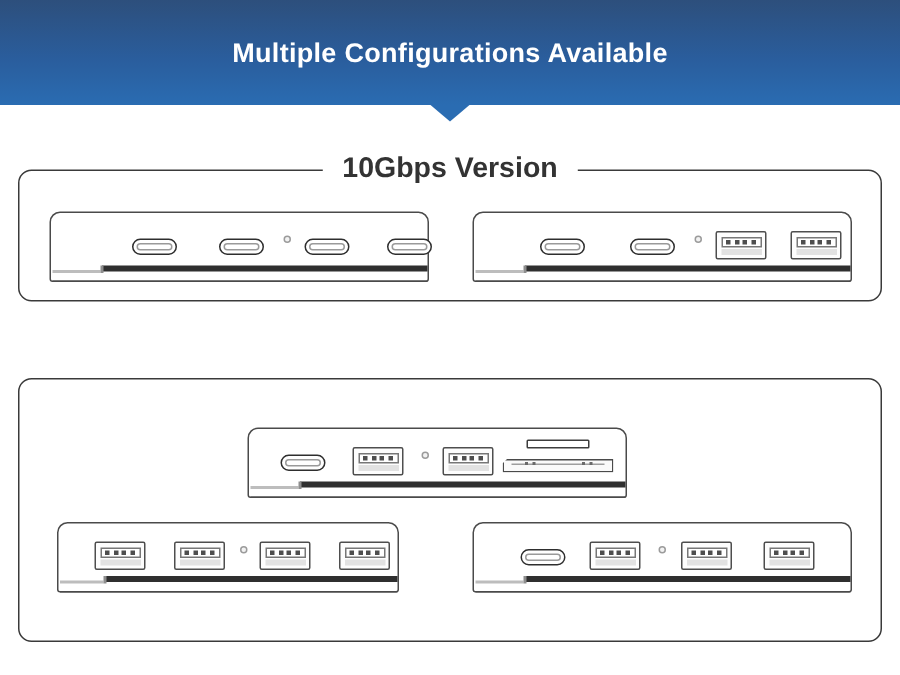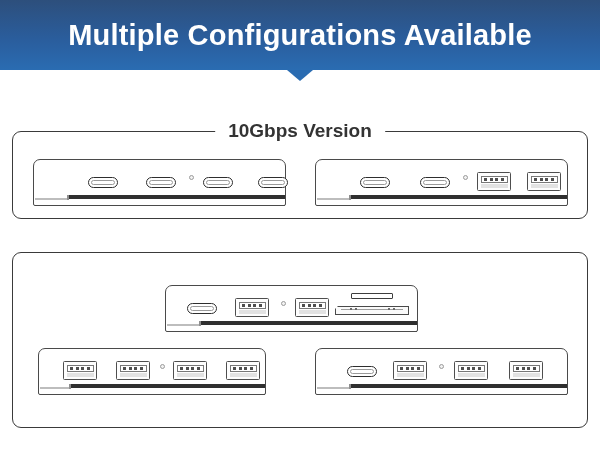--- a/index.html
+++ b/index.html
@@ -27,21 +27,21 @@
   .header-title {
     position: absolute;
     left: 0;
     top: 0;
     width: 600px;
     height: 70px;
     display: flex;
     align-items: center;
     justify-content: center;
     color: #ffffff;
-    font-size: 29px;
+    font-size: 18px;
     font-weight: bold;
     letter-spacing: 0.2px;
     white-space: nowrap;
   }
   .header-arrow {
     position: absolute;
     left: 287px;
     top: 70px;
     width: 0;
     height: 0;
@@ -53,21 +53,21 @@
   
   .section {
     position: absolute;
     border: 1.6px solid #3a3a3a;
     border-radius: 9px;
     box-sizing: border-box;
     background: transparent;
   }
   .section-10 {
     left: 12px;
-    top: 131px;
+    top: 113px;
     width: 576px;
     height: 88px;
   }
   .section-5 {
     left: 12px;
     top: 252px;
     width: 576px;
     height: 176px;
   }
   .section-legend {

